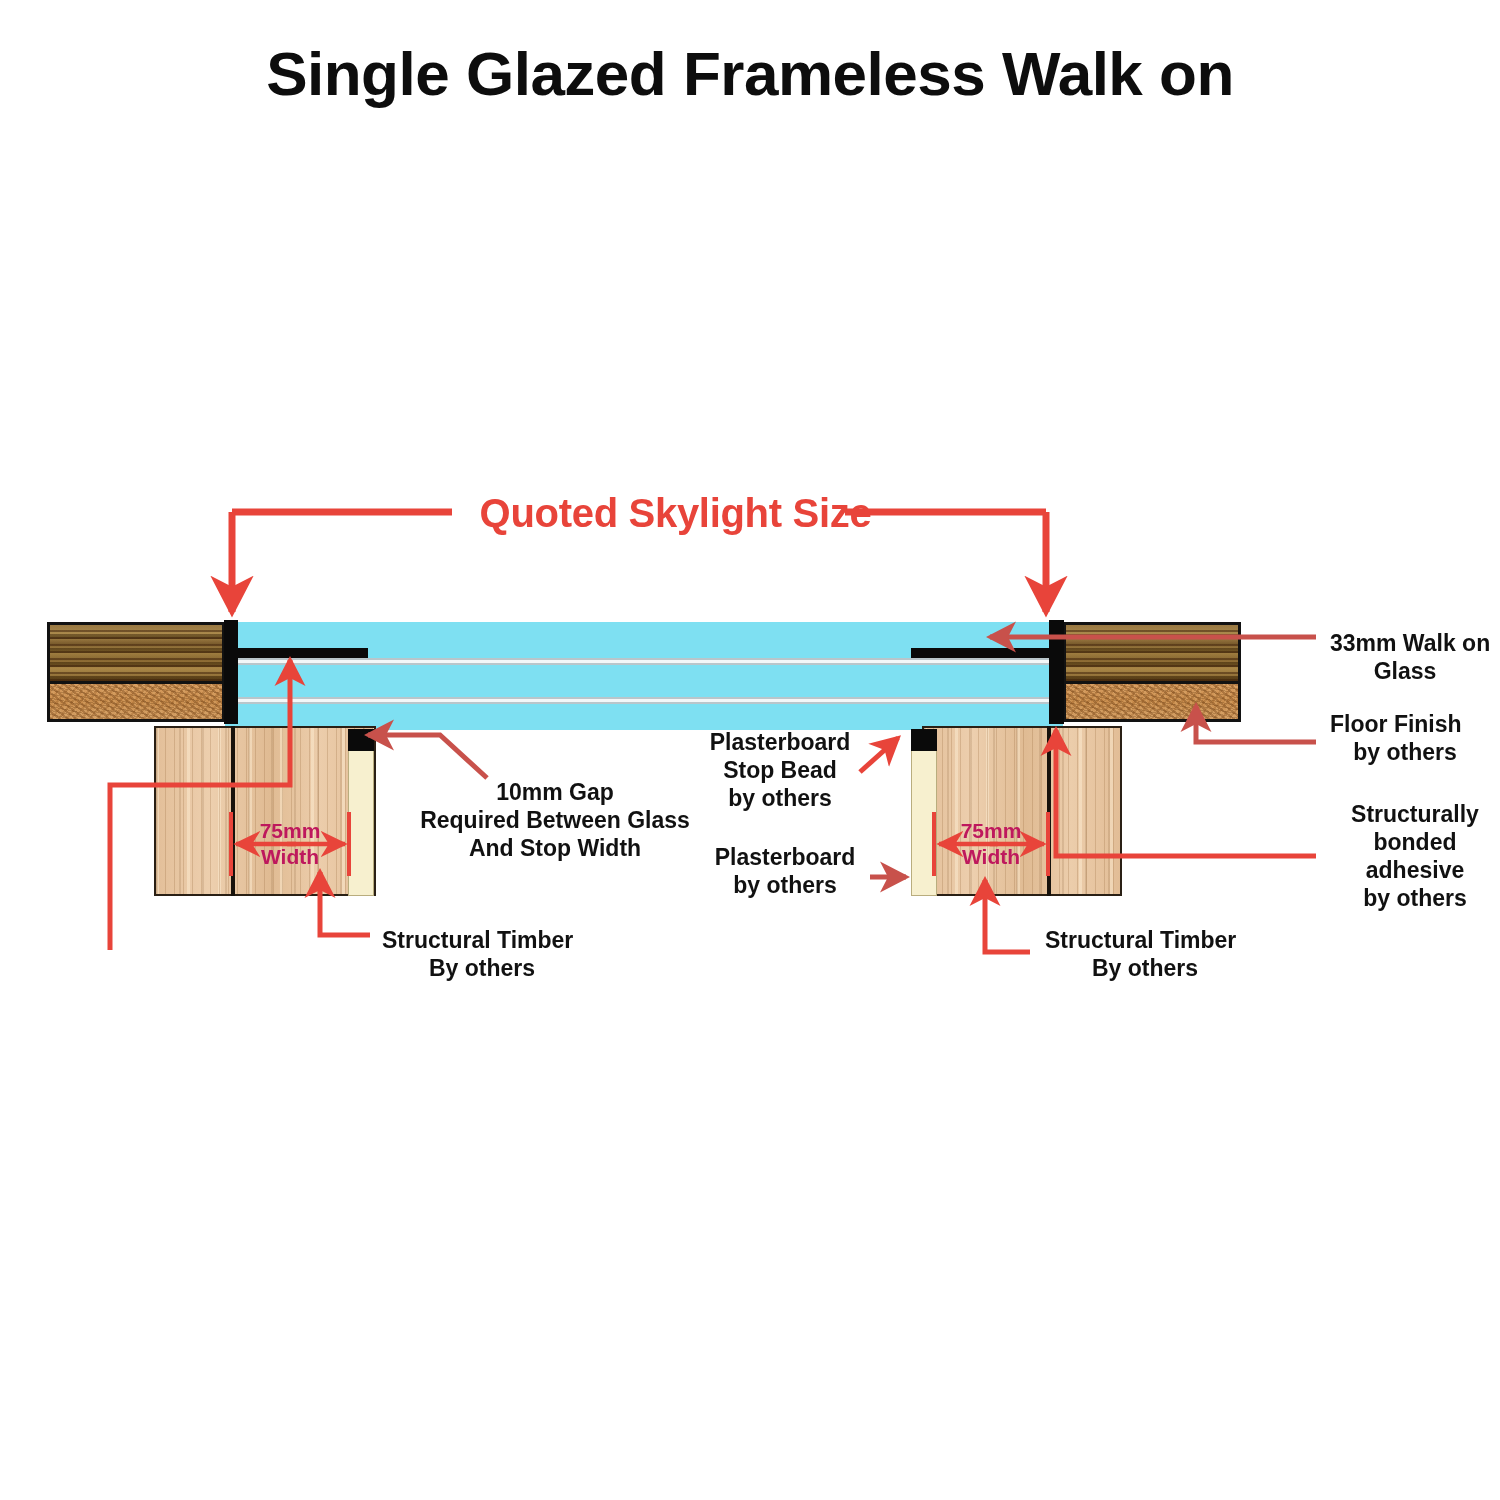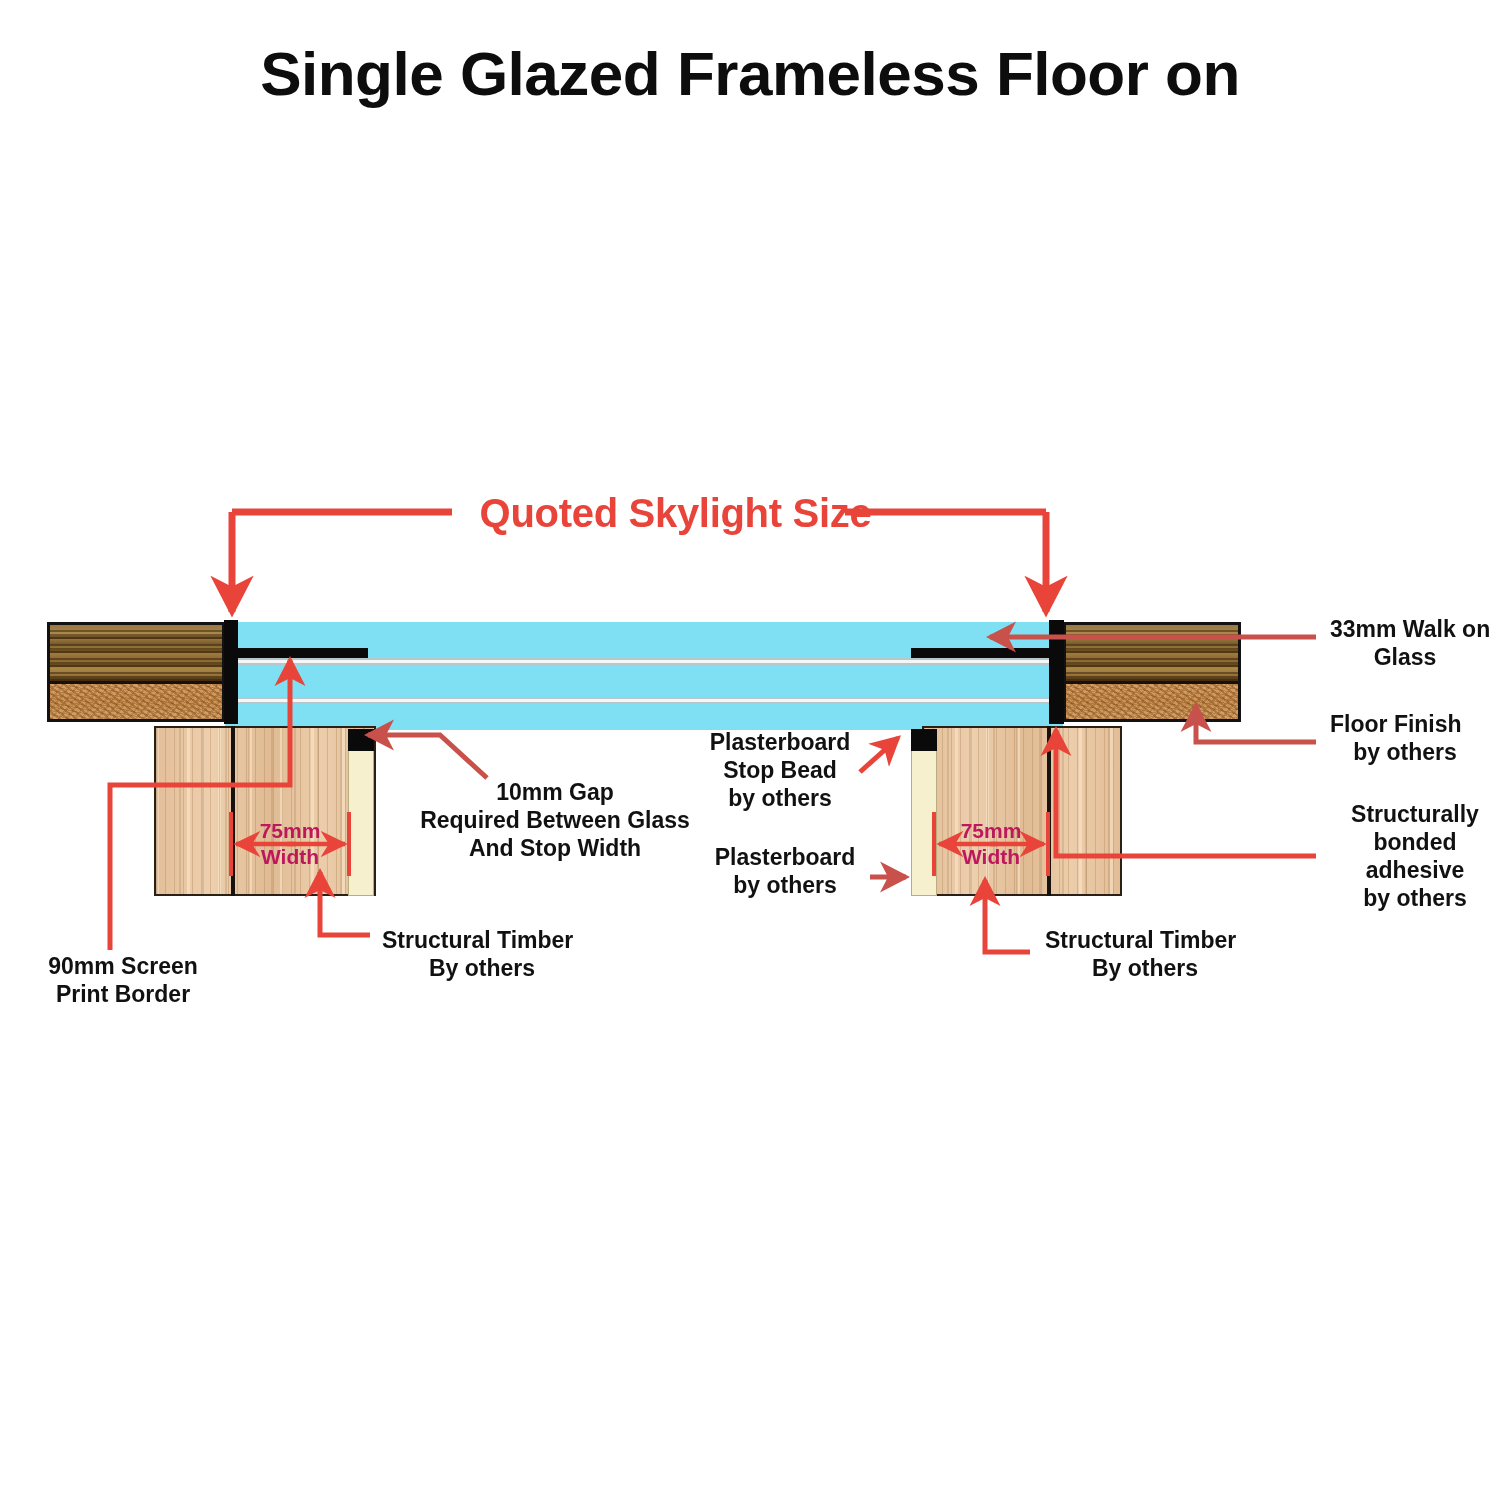--- a/index.html
+++ b/index.html
@@ -86,21 +86,21 @@
     font-family:"Liberation Sans", sans-serif;
   }
   svg.ov{ position:absolute; left:0; top:0; width:1500px; height:1500px;
           pointer-events:none; overflow:visible; }
 </style>
 </head>
 <body>
 
 <div id="stage">
 
-  <div class="title">Single Glazed Frameless Floor on</div>
+  <div class="title">Single Glazed Frameless Walk on</div>
 
   <div class="abs glass" style="left:225px; top:622px; width:838px; height:36px;"></div>
   <div class="abs interlayer" style="left:225px; top:658px; width:838px; height:7px;"></div>
   <div class="abs interlayer-inner" style="left:225px; top:660px; width:838px; height:3px;"></div>
   <div class="abs glass" style="left:225px; top:665px; width:838px; height:32px;"></div>
   <div class="abs interlayer" style="left:225px; top:697px; width:838px; height:7px;"></div>
   <div class="abs interlayer-inner" style="left:225px; top:699px; width:838px; height:3px;"></div>
   <div class="abs glass" style="left:225px; top:704px; width:838px; height:26px;"></div>
 
   <div class="abs blk" style="left:233px; top:648px; width:135px; height:10px;"></div>
@@ -196,21 +196,21 @@
     <g>
       <path d="M934,812 L934,876" stroke="#e8443a" stroke-width="4"></path>
       <path d="M1048,812 L1048,876" stroke="#e8443a" stroke-width="4"></path>
       <path d="M998,844 L939,844" stroke="#e8443a" stroke-width="4.5" marker-end="url(#ah-sm)"></path>
       <path d="M990,844 L1044,844" stroke="#e8443a" stroke-width="4.5" marker-end="url(#ah-sm)"></path>
     </g>
   </svg>
 
   <div class="quoted" style="left:479px; top:491px; width:393px; text-align:center;">Quoted Skylight Size</div>
 
-  <div class="blk-label" style="left:1330px; top:615px; width:170px; text-align:left;">
+  <div class="blk-label" style="left:1330px; top:629px; width:170px; text-align:left;">
     <div>33mm Walk on</div>
     <div style="text-align:center; width:150px;">Glass</div>
   </div>
 
   <div class="blk-label" style="left:1330px; top:710px; width:170px; text-align:left;">
     <div>Floor Finish</div>
     <div style="text-align:center; width:150px;">by others</div>
   </div>
 
   <div class="blk-label" style="left:1330px; top:800px; width:170px; text-align:center;">
@@ -230,24 +230,20 @@
     <div>Plasterboard</div>
     <div>Stop Bead</div>
     <div>by others</div>
   </div>
 
   <div class="blk-label" style="left:705px; top:843px; width:160px; text-align:center;">
     <div>Plasterboard</div>
     <div>by others</div>
   </div>
 
-  <div class="blk-label" style="left:28px; top:952px; width:190px; text-align:center;">
-    <div>90mm Screen</div>
-    <div>Print Border</div>
-  </div>
 
   <div class="blk-label" style="left:382px; top:926px; width:220px; text-align:left;">
     <div>Structural Timber</div>
     <div style="text-align:center; width:200px;">By others</div>
   </div>
 
   <div class="blk-label" style="left:1045px; top:926px; width:220px; text-align:left;">
     <div>Structural Timber</div>
     <div style="text-align:center; width:200px;">By others</div>
   </div>

